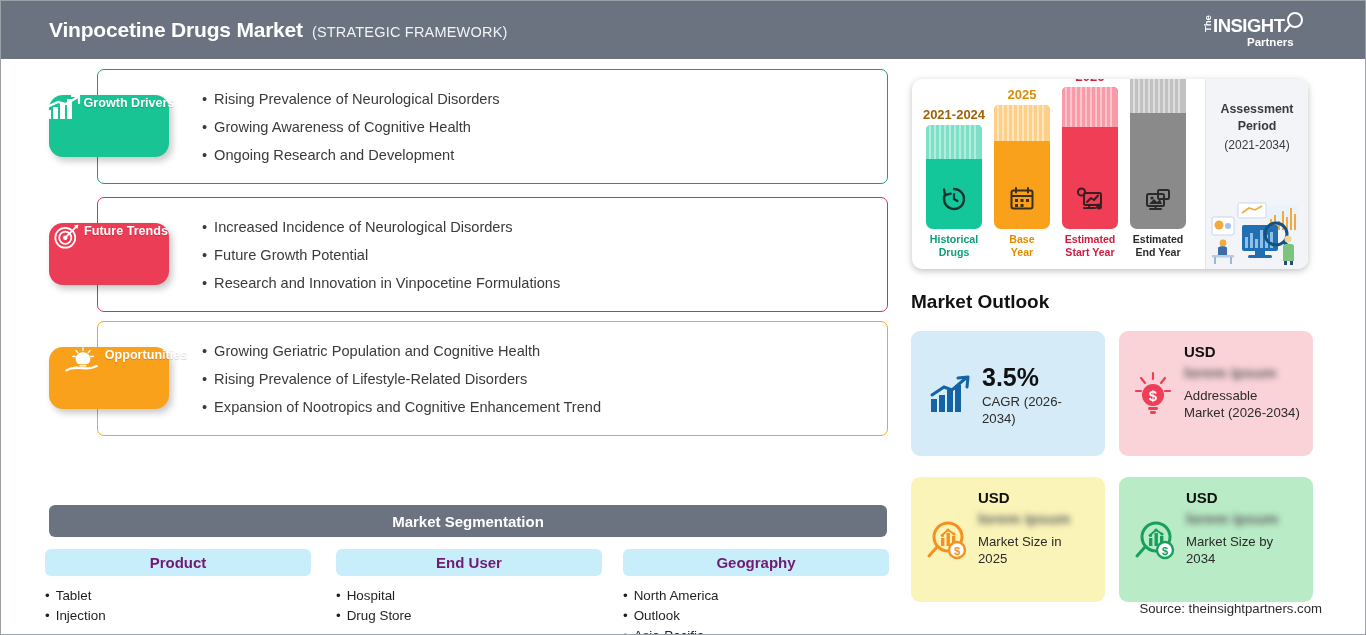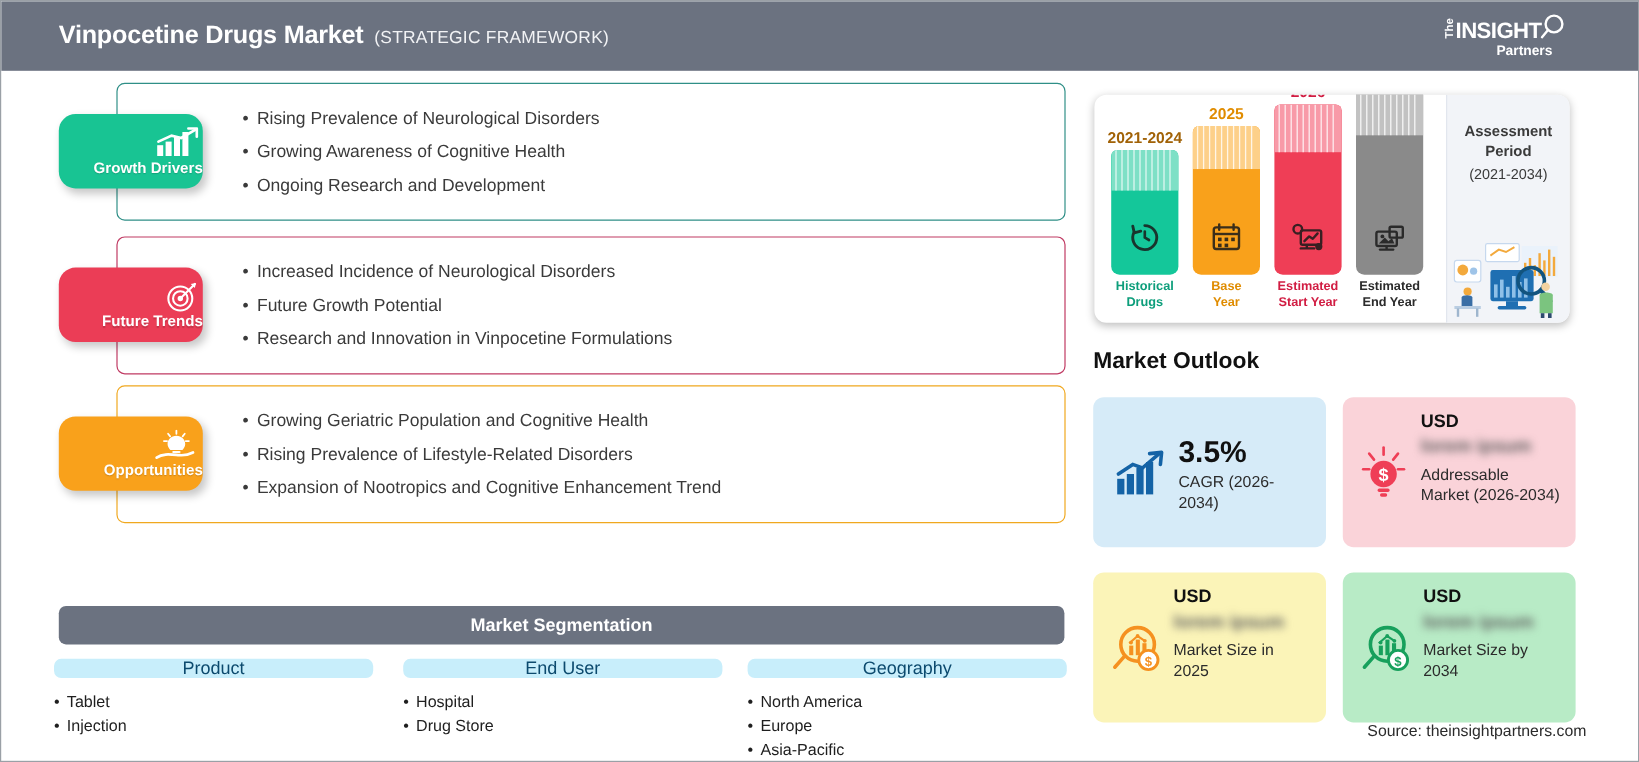--- a/index.html
+++ b/index.html
@@ -54,22 +54,22 @@
     border-radius: 7px; background: #ffffff;
   }
   .strip.green  .box { border: 1.3px solid #2f8f87; }
   .strip.red    .box { border: 1.3px solid #c03a63; }
   .strip.orange .box { border: 1.3px solid #f0a81f; }
 
   .badge {
     position: absolute;
     width: 120px; height: 62px;
     border-radius: 14px;
-    display: flex; flex-direction: column;
-    align-items: flex-end; justify-content: center;
+    display: flex; flex-direction: row;
+    align-items: flex-start; justify-content: center;
     color: #ffffff;
     box-shadow: 3px 4px 7px rgba(0,0,0,0.22);
     z-index: 4;
   }
   .badge .blabel {
     font-size: 12.6px; font-weight: bold;
     text-shadow: 0 1px 1px rgba(0,0,0,0.18);
     margin-top: 1px; white-space: nowrap;
   }
   .badge .bicon { height: 26px; display: flex; align-items: flex-end; }
@@ -99,24 +99,24 @@
     border-radius: 6px;
     display: flex; align-items: center; justify-content: center;
     font-size: 15px; font-weight: bold;
   }
   .seg-cols { position: absolute; left: 44px; top: 490px; width: 846px; }
   .seg-col { position: absolute; top: 0; width: 266px; }
   .seg-col.c1 { left: 0px; }
   .seg-col.c2 { left: 291px; }
   .seg-col.c3 { left: 578px; }
   .seg-head {
-    height: 16px; border-radius: 6px;
-    background: #c8eefb; color: #0c4a6e;
+    height: 27px; border-radius: 6px;
+    background: #c8eefb; color: #701a75;
     display: flex; align-items: center; justify-content: center;
-    font-size: 15px; font-weight: normal;
+    font-size: 15px; font-weight: bold;
   }
   .seg-list { margin-top: 10px; }
   .seg-list li {
     list-style: none; font-size: 13.4px; color: #1f1f1f;
     line-height: 20px; white-space: nowrap;
   }
   .seg-list li::before { content: "\2022"; margin-right: 6px; }
 
   
   .right-col { position: absolute; left: 900px; top: 58px; width: 466px; height: 577px; }
@@ -296,21 +296,21 @@
         <div class="seg-head">End User</div>
         <ul class="seg-list">
           <li>Hospital</li>
           <li>Drug Store</li>
         </ul>
       </div>
       <div class="seg-col c3">
         <div class="seg-head">Geography</div>
         <ul class="seg-list">
           <li>North America</li>
-          <li>Europe</li>
+          <li>Outlook</li>
           <li>Asia-Pacific</li>
         </ul>
       </div>
     </div>
   </div>
 
   <div class="right-col">
 
     <div class="assess-card">
       <div class="assess-bars">

